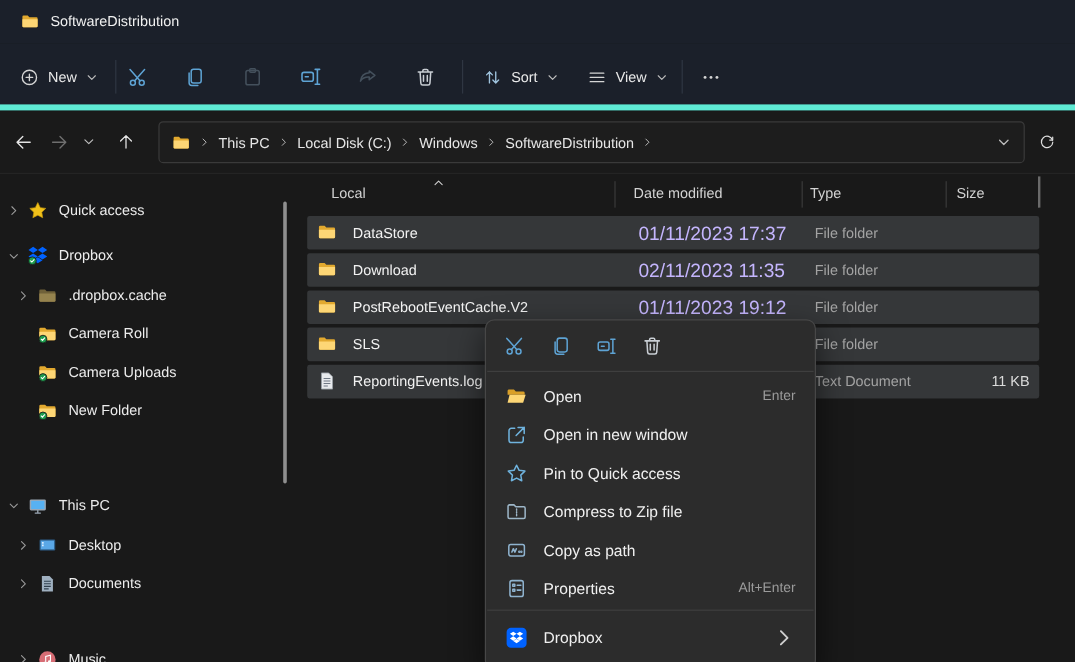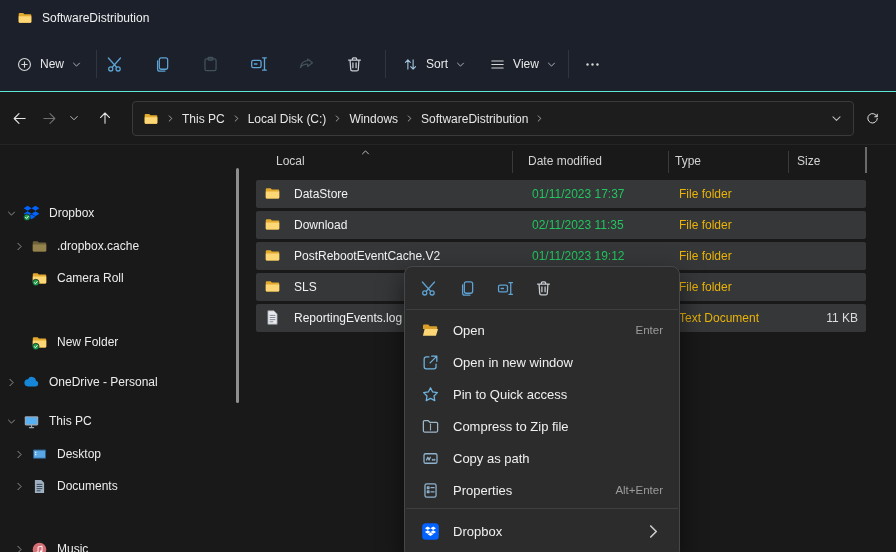--- a/index.html
+++ b/index.html
@@ -8,21 +8,21 @@
   .ic{display:inline-flex;flex:none;}
   .ic svg{width:100%;height:100%;display:block;}
 
   
   .titlebar{position:absolute;top:0;left:0;right:0;height:36px;background:#1b202a;
             display:flex;align-items:center;padding-left:17px;gap:9px;}
   .title-text{font-size:12px;color:#f0f0f0;}
 
   
   .toolbar{position:absolute;top:36px;left:0;right:0;height:56px;background:#1b202a;
-           border-bottom:1px solid #5eead4;box-sizing:border-box;}
+           border-bottom:5px solid #5eead4;box-sizing:border-box;}
   .tb-btn{position:absolute;top:11px;height:34px;display:flex;align-items:center;
           justify-content:center;gap:7px;border-radius:5px;font-size:12px;color:#e9e9e9;}
   .tb-sep{position:absolute;top:14px;width:1px;height:28px;background:#2f3642;}
 
   
   .addr-row{position:absolute;top:93px;left:0;right:0;height:52px;background:#1a1a1a;
             border-bottom:1px solid #242424;box-sizing:border-box;}
   .nav-btn{position:absolute;top:8px;width:34px;height:34px;display:flex;align-items:center;
            justify-content:center;border-radius:5px;}
   .addr-box{position:absolute;left:132px;top:8px;width:722px;height:35px;box-sizing:border-box;
@@ -45,22 +45,22 @@
   .side-scroll{position:absolute;left:236px;top:22px;width:3px;height:235px;border-radius:2px;background:#8f8f8f;}
 
   
   .filearea{position:absolute;top:146px;left:248px;right:0;bottom:0;}
   .col-head{position:absolute;top:8px;font-size:12px;color:#d2d2d2;white-space:nowrap;}
   .head-sep{position:absolute;top:5px;width:1px;height:22px;background:#3a3a3a;}
   .sort-caret{position:absolute;left:112px;top:1px;width:11px;height:11px;color:#cfcfcf;}
   .row{position:absolute;left:8px;width:610px;height:28px;background:#353739;border-radius:2px;}
   .r-icon{position:absolute;left:8px;top:5px;width:17px;height:17px;}
   .r-name{position:absolute;left:38px;top:7px;font-size:12px;color:#f2f2f2;white-space:nowrap;}
-  .r-date{position:absolute;left:276px;top:7px;font-size:12px;color:#22c55e;white-space:nowrap;}
-  .r-type{position:absolute;left:423px;top:7px;font-size:12px;color:#eab308;white-space:nowrap;}
+  .r-date{position:absolute;left:276px;top:7px;font-size:16px;color:#c4b5fd;white-space:nowrap;}
+  .r-type{position:absolute;left:423px;top:7px;font-size:12px;color:#a3a3a3;white-space:nowrap;}
   .r-size{position:absolute;right:8px;top:7px;font-size:12px;color:#dcdcdc;white-space:nowrap;}
   .list-scroll{position:absolute;right:29px;top:1px;width:2px;height:26px;background:#6a6a6a;}
 
   
   .ctx{position:absolute;left:404px;top:266px;width:276px;height:292px;background:#2c2c2c;
        border:1px solid #474747;border-radius:8px;box-shadow:0 10px 26px rgba(0,0,0,.55);
        z-index:10;box-sizing:border-box;}
   .ctx-iconrow{position:absolute;top:0;left:0;right:0;height:42px;display:flex;align-items:center;
                padding-left:8px;gap:6px;}
   .ctx-tool{width:32px;height:32px;display:flex;align-items:center;justify-content:center;border-radius:4px;}
@@ -276,20 +276,33 @@
       <span class="ic" style="width:15px;height:15px;color:#dedede">
           <svg viewBox="0 0 24 24" fill="none" stroke="currentColor" stroke-width="1.6" stroke-linecap="round" stroke-linejoin="round">
             <path d="M19.6 5.2v4h-4"></path>
             <path d="M19.3 9.2a7.6 7.6 0 1 0 .4 2.8"></path>
           </svg>
         </span>
       </div>
   </div>
 
   <div class="sidebar">
+    <div class="side-item lvl0" style="top:14px">
+      <span class="s-chev">
+          <svg viewBox="0 0 24 24" fill="none" stroke="currentColor" stroke-width="2" stroke-linecap="round" stroke-linejoin="round">
+            <path d="M8.5 5l7 7-7 7"></path>
+          </svg>
+        </span>
+      <span class="s-icon">
+          <svg viewBox="0 0 24 24">
+            <path d="M12 2.6l2.9 5.9 6.5.9-4.7 4.6 1.1 6.4L12 17.4l-5.8 3 1.1-6.4L2.6 9.4l6.5-.9z" fill="#f0c11a" stroke="#c79a0a" stroke-width="0.8"></path>
+          </svg>
+        </span>
+      <span class="s-label">Quick access</span>
+      </div>
     <div class="side-item lvl0" style="top:52px">
       <span class="s-chev">
           <svg viewBox="0 0 24 24" fill="none" stroke="currentColor" stroke-width="2" stroke-linecap="round" stroke-linejoin="round">
             <path d="M5.5 9l6.5 6.5L18.5 9"></path>
           </svg>
         </span>
       <span class="s-icon">
           <svg viewBox="0 0 24 22">
             <g fill="#0062ff" transform="translate(1,0) scale(0.92)">
               <path d="M6 0 12 3.9 6 7.8 0 3.9Z M18 0 24 3.9 18 7.8 12 3.9Z M6 8.4 12 12.3 6 16.2 0 12.3Z M18 8.4 24 12.3 18 16.2 12 12.3Z M6 17 12 13.4 18 17 12 20.9Z"></path>
@@ -319,44 +332,43 @@
       <span class="s-icon">
           <svg viewBox="0 0 24 24">
             <path d="M2.5 6A1.5 1.5 0 0 1 4 4.5h5.2l2 2H20A1.5 1.5 0 0 1 21.5 8v9.5A1.5 1.5 0 0 1 20 19H4a1.5 1.5 0 0 1-1.5-1.5z" fill="#e2a92f"></path>
             <path d="M2.5 9.2h19V17.5A1.5 1.5 0 0 1 20 19H4a1.5 1.5 0 0 1-1.5-1.5z" fill="#fdd675"></path>
             <circle cx="6.8" cy="17.8" r="4.6" fill="#1e9e4f" stroke="#191919"></circle>
             <path d="M4.8 17.9l1.4 1.4 2.6-2.9" stroke="#fff" stroke-width="1.3" fill="none" stroke-linecap="round"></path>
           </svg>
         </span>
       <span class="s-label">Camera Roll</span>
       </div>
+    <div class="side-item lvl1" style="top:149px">
+      <span class="s-chev"></span>
+      <span class="s-icon">
+          <svg viewBox="0 0 24 24">
+            <path d="M2.5 6A1.5 1.5 0 0 1 4 4.5h5.2l2 2H20A1.5 1.5 0 0 1 21.5 8v9.5A1.5 1.5 0 0 1 20 19H4a1.5 1.5 0 0 1-1.5-1.5z" fill="#e2a92f"></path>
+            <path d="M2.5 9.2h19V17.5A1.5 1.5 0 0 1 20 19H4a1.5 1.5 0 0 1-1.5-1.5z" fill="#fdd675"></path>
+            <circle cx="6.8" cy="17.8" r="4.6" fill="#1e9e4f" stroke="#191919"></circle>
+            <path d="M4.8 17.9l1.4 1.4 2.6-2.9" stroke="#fff" stroke-width="1.3" fill="none" stroke-linecap="round"></path>
+          </svg>
+        </span>
+      <span class="s-label">Camera Uploads</span>
+      </div>
     <div class="side-item lvl1" style="top:181px">
       <span class="s-chev"></span>
       <span class="s-icon">
           <svg viewBox="0 0 24 24">
             <path d="M2.5 6A1.5 1.5 0 0 1 4 4.5h5.2l2 2H20A1.5 1.5 0 0 1 21.5 8v9.5A1.5 1.5 0 0 1 20 19H4a1.5 1.5 0 0 1-1.5-1.5z" fill="#e2a92f"></path>
             <path d="M2.5 9.2h19V17.5A1.5 1.5 0 0 1 20 19H4a1.5 1.5 0 0 1-1.5-1.5z" fill="#fdd675"></path>
             <circle cx="6.8" cy="17.8" r="4.6" fill="#1e9e4f" stroke="#191919"></circle>
             <path d="M4.8 17.9l1.4 1.4 2.6-2.9" stroke="#fff" stroke-width="1.3" fill="none" stroke-linecap="round"></path>
           </svg>
         </span>
       <span class="s-label">New Folder</span>
-      </div>
-    <div class="side-item lvl0" style="top:221px">
-      <span class="s-chev">
-          <svg viewBox="0 0 24 24" fill="none" stroke="currentColor" stroke-width="2" stroke-linecap="round" stroke-linejoin="round">
-            <path d="M8.5 5l7 7-7 7"></path>
-          </svg>
-        </span>
-      <span class="s-icon">
-          <svg viewBox="0 0 24 24">
-            <path d="M7 17.5h10.5a4 4 0 0 0 .9-7.9A6 6 0 0 0 7 7.5a4.8 4.8 0 0 0 0 10z" fill="#1687d8"></path>
-          </svg>
-        </span>
-      <span class="s-label">OneDrive - Personal</span>
       </div>
     <div class="side-item lvl0" style="top:260px">
       <span class="s-chev">
           <svg viewBox="0 0 24 24" fill="none" stroke="currentColor" stroke-width="2" stroke-linecap="round" stroke-linejoin="round">
             <path d="M5.5 9l6.5 6.5L18.5 9"></path>
           </svg>
         </span>
       <span class="s-icon">
           <svg viewBox="0 0 24 24">
             <rect x="2.5" y="4.5" width="19" height="13" rx="1.6" fill="#9aa7b4"></rect>

